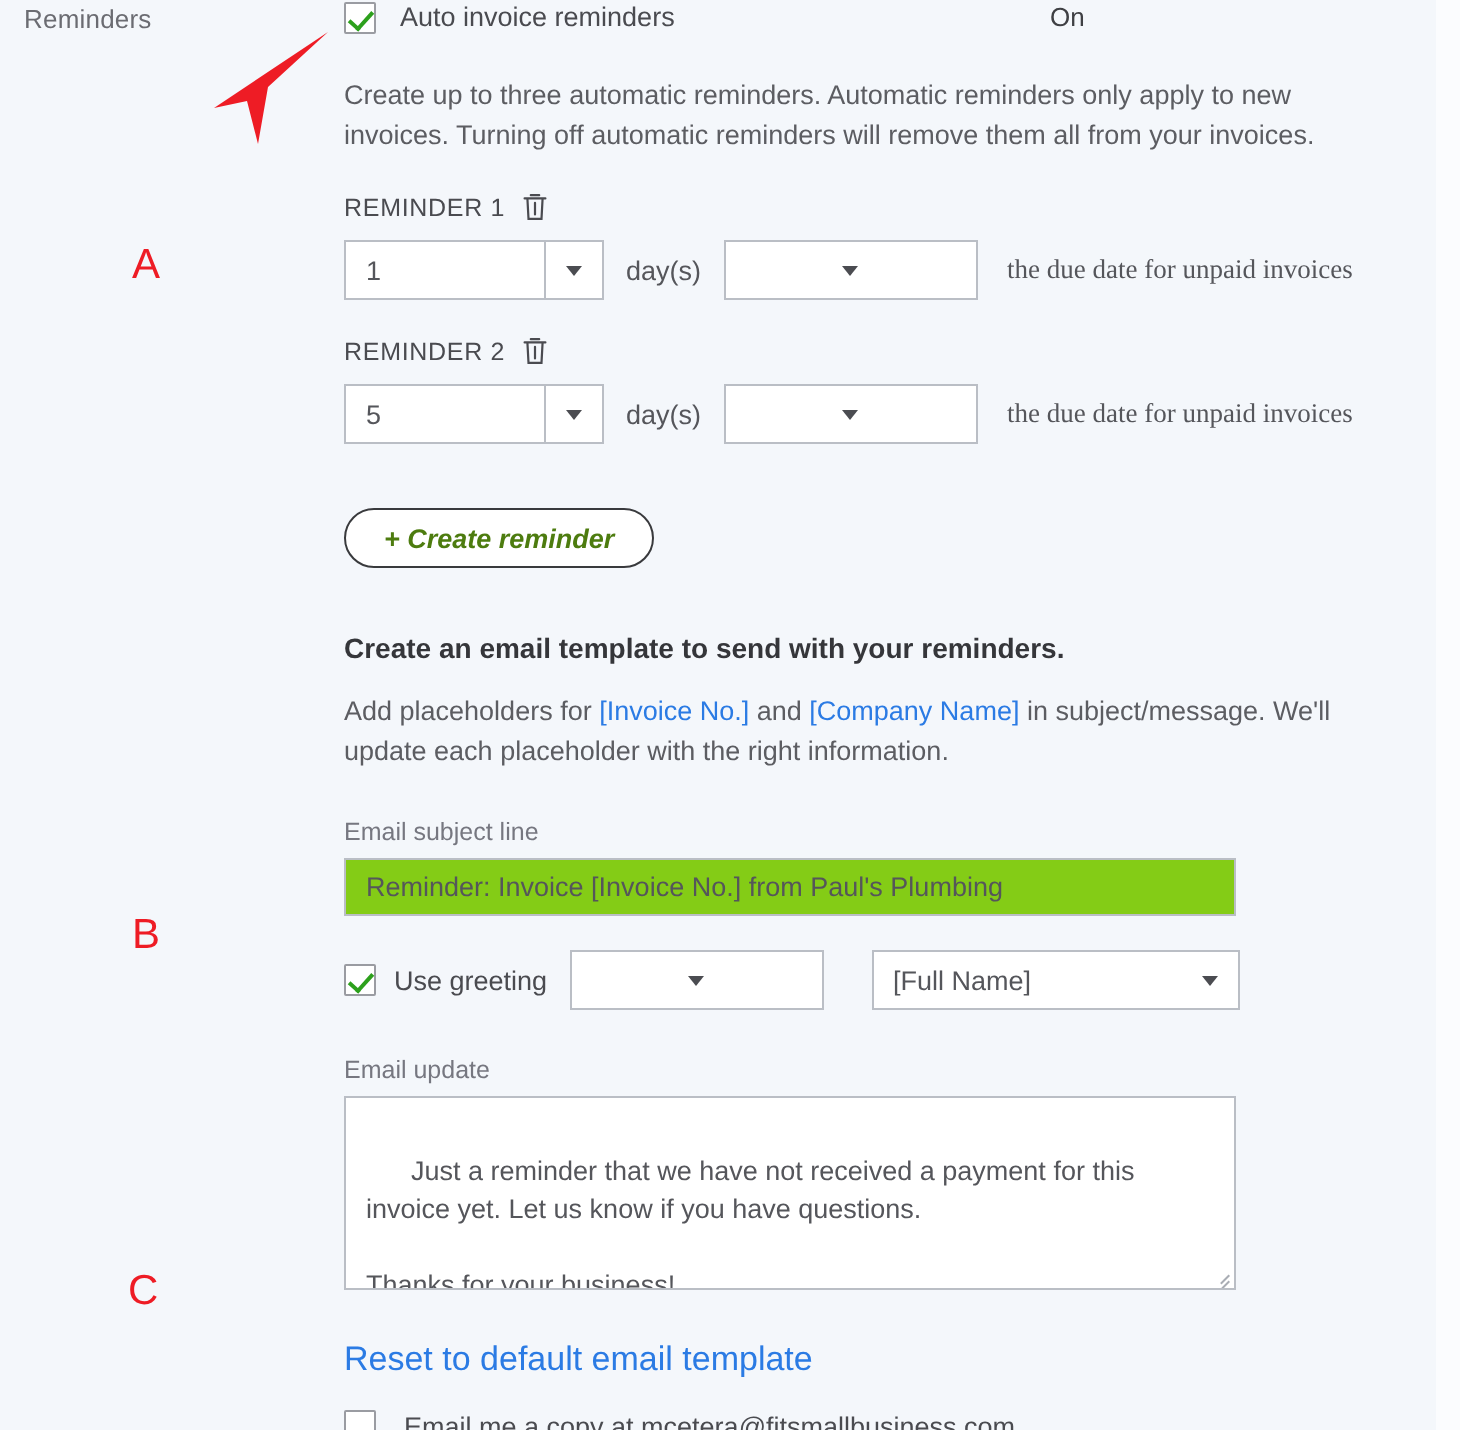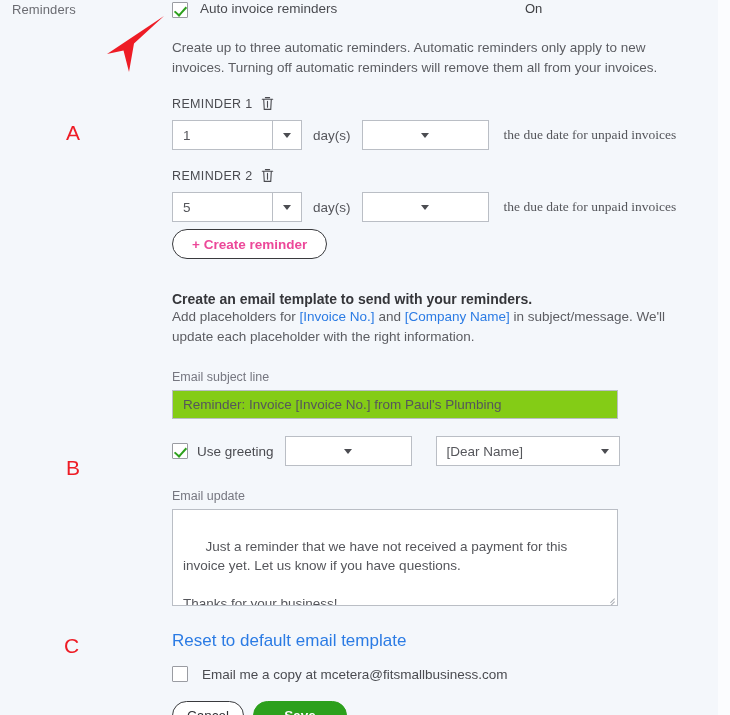--- a/index.html
+++ b/index.html
@@ -161,43 +161,45 @@
   }
   .tail-label {
     font-size: 13.5px;
     color: #55565b;
     margin-left: 15px;
     white-space: nowrap;
     font-family: Liberation Serif, serif;
   }
 
   .btn-outline {
-    margin-top: 7px;
+    margin-top: 32px;
     display: inline-flex;
     align-items: center;
     justify-content: center;
     height: 30px;
     padding: 0 19px;
     border: 1.3px solid #393a3d;
     border-radius: 16px;
     background: #ffffff;
     font-size: 13.5px;
     font-weight: bold;
-    color: #ec4899;
+    color: #4d7c0f;
     cursor: pointer;
     box-sizing: border-box;
+    font-style: italic;
   }
 
   .template-title {
     margin-top: 32px;
     font-size: 14px;
     font-weight: bold;
     color: #35363a;
   }
   .placeholder-note {
+    margin-top: 14px;
     font-size: 13.5px;
     line-height: 20px;
     color: #5c5d62;
     width: 500px;
   }
   .lnk { color: #2b7be4; cursor: pointer; }
 
   .field-label {
     margin-top: 23px;
     font-size: 12.5px;
@@ -420,21 +422,21 @@
     <div class="greeting-row">
       <span class="cb checked"></span>
       <span class="greet-label">Use greeting</span>
       <div class="sel sel-greet">
         <span class="val">Dear</span>
         <span class="arrowbox">
             <i class="caret"></i>
           </span>
       </div>
       <div class="sel sel-name">
-        <span class="val">[Dear Name]</span>
+        <span class="val">[Full Name]</span>
         <span class="arrowbox">
             <i class="caret"></i>
           </span>
       </div>
     </div>
 
     <div class="field-label">Email update</div>
     <div class="textarea">
       <span>Just a reminder that we have not received a payment for this invoice yet. Let us know if you have questions.
 

